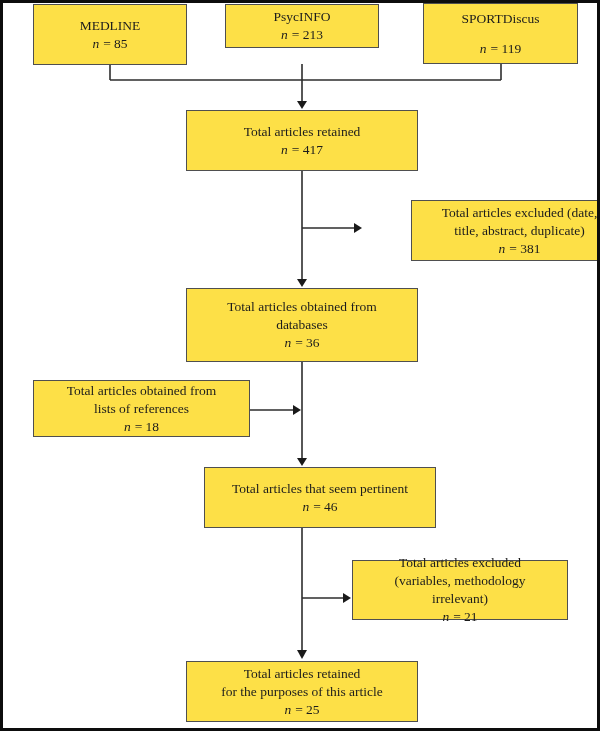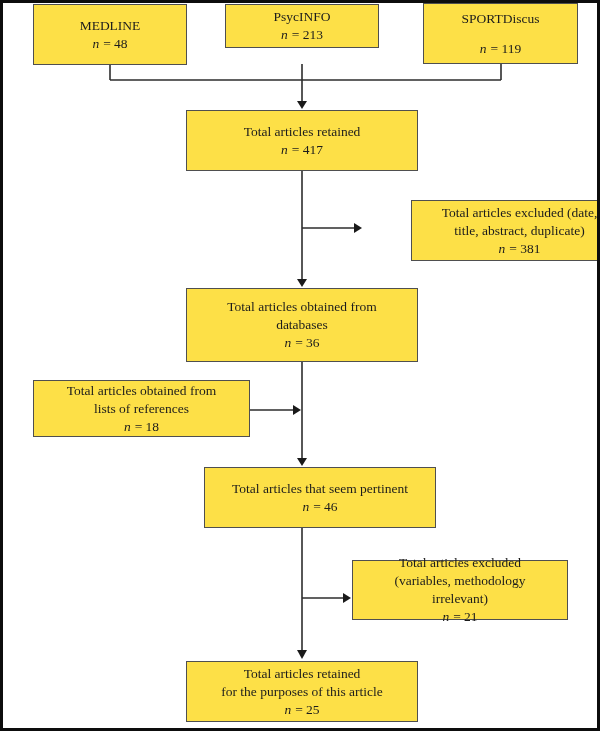--- a/index.html
+++ b/index.html
@@ -57,21 +57,21 @@
     <polygon class="ahead" points="293,405 293,415 301,410"></polygon>
 
     <line class="cline" x1="302" y1="528" x2="302" y2="650"></line>
     <polygon class="ahead" points="297,650 307,650 302,659"></polygon>
     <line class="cline" x1="302" y1="598" x2="343" y2="598"></line>
     <polygon class="ahead" points="343,593 343,603 351,598"></polygon>
   </svg>
 
   <div class="node" style="left:33px;top:4px;width:154px;height:61px;">
     <div>MEDLINE</div>
-    <div class="nline"><span class="nsym">n</span><span>= 48</span></div>
+    <div class="nline"><span class="nsym">n</span><span>= 85</span></div>
   </div>
 
   <div class="node" style="left:225px;top:4px;width:154px;height:44px;">
     <div>PsycINFO</div>
     <div class="nline"><span class="nsym">n</span><span>= 213</span></div>
   </div>
 
   <div class="node" style="left:423px;top:3px;width:155px;height:61px;gap:12px;">
     <div>SPORTDiscus</div>
     <div class="nline"><span class="nsym">n</span><span>= 119</span></div>

